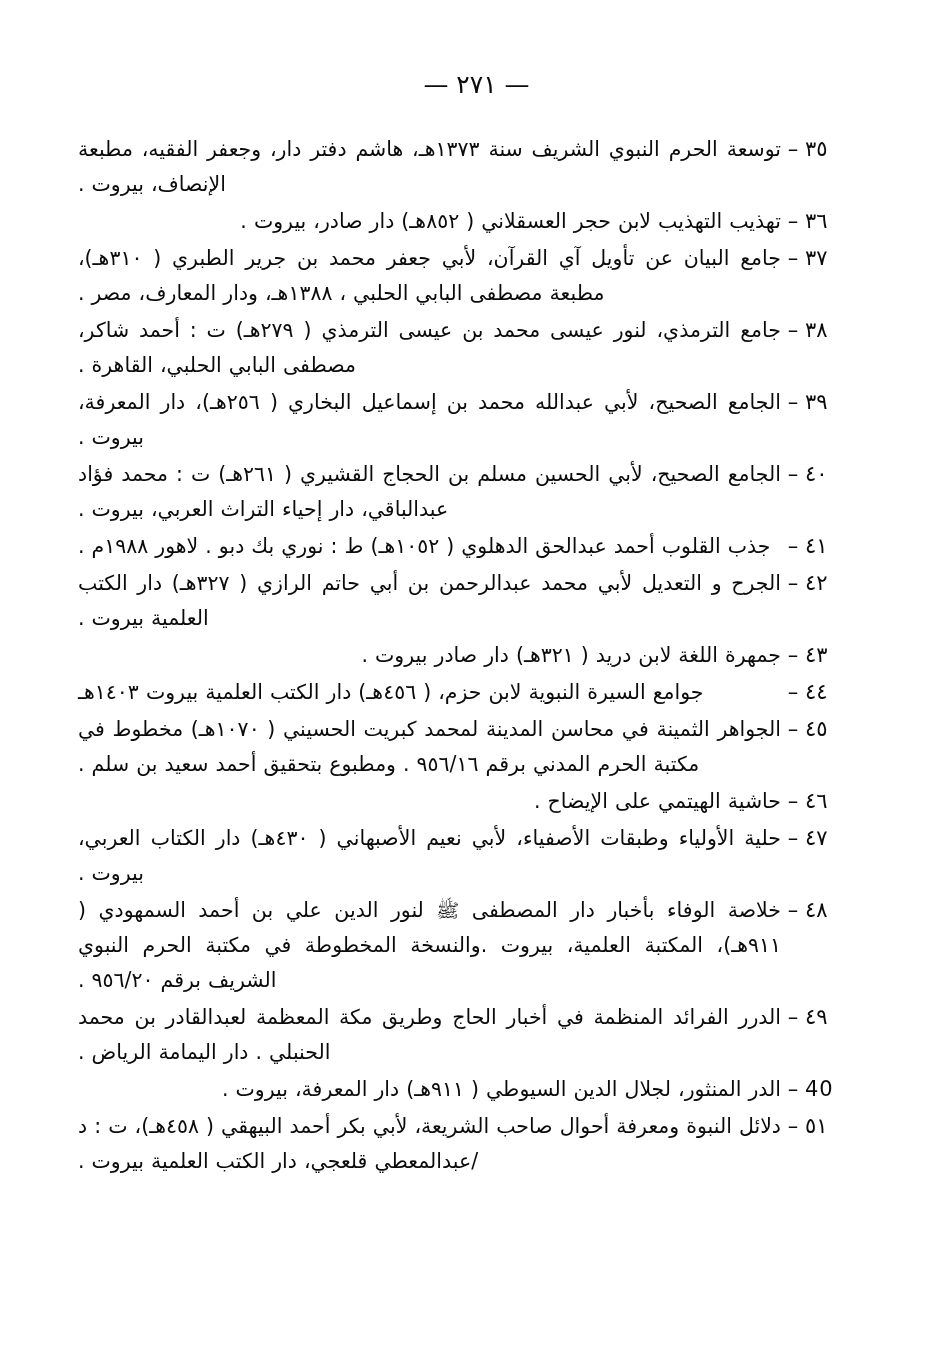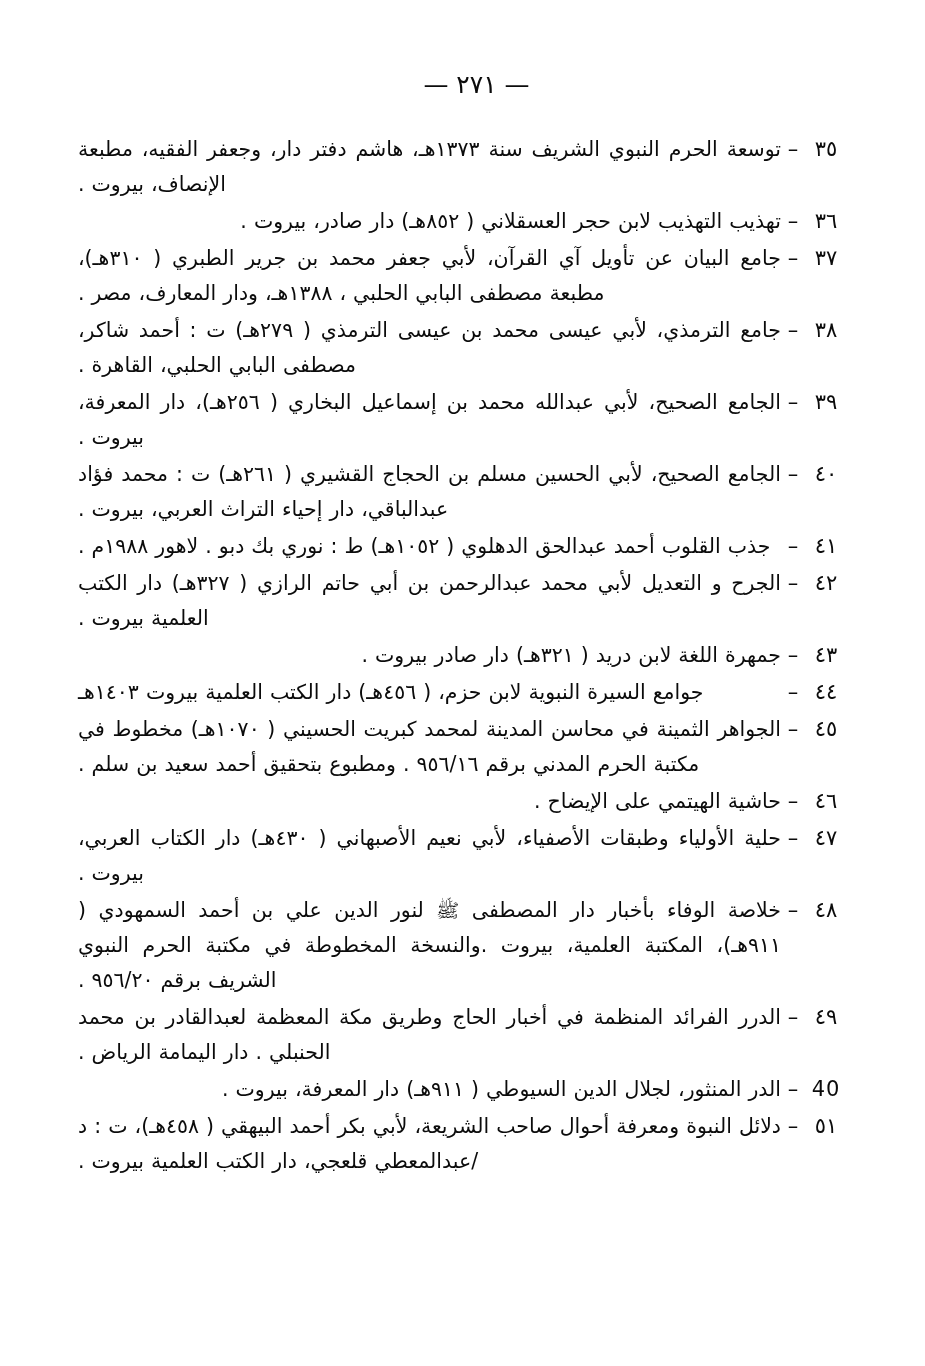--- a/index.html
+++ b/index.html
@@ -53,21 +53,21 @@
     display: flex;
     flex-direction: row;
     align-items: flex-start;
     margin-bottom: 2px;
     direction: rtl;
   }
 
   .entry-num {
     flex: 0 0 auto;
     width: 42px;
-    text-align: center;
+    text-align: left;
     font-size: 21px;
     line-height: 35px;
     white-space: nowrap;
     letter-spacing: 1px;
   }
 
   .entry-dash {
     flex: 0 0 auto;
     width: 24px;
     text-align: center;
@@ -119,21 +119,21 @@
 
     <div class="entry">
       <div class="entry-num">٣٧</div>
       <div class="entry-dash">–</div>
       <div class="entry-text">جامع البيان عن تأويل آي القرآن، لأبي جعفر محمد بن جرير الطبري ( ٣١٠هـ)، مطبعة مصطفى البابي الحلبي ، ١٣٨٨هـ، ودار المعارف، مصر .</div>
     </div>
 
     <div class="entry">
       <div class="entry-num">٣٨</div>
       <div class="entry-dash">–</div>
-      <div class="entry-text">جامع الترمذي، لأبي عيسى محمد بن عيسى الترمذي ( ٢٧٩هـ) ت : أحمد شاكر، مصطفى البابي الحلبي، القاهرة .</div>
+      <div class="entry-text">جامع الترمذي، لنور عيسى محمد بن عيسى الترمذي ( ٢٧٩هـ) ت : أحمد شاكر، مصطفى البابي الحلبي، القاهرة .</div>
     </div>
 
     <div class="entry">
       <div class="entry-num">٣٩</div>
       <div class="entry-dash">–</div>
       <div class="entry-text">الجامع الصحيح، لأبي عبدالله محمد بن إسماعيل البخاري ( ٢٥٦هـ)، دار المعرفة، بيروت .</div>
     </div>
 
     <div class="entry">
       <div class="entry-num">٤٠</div>

